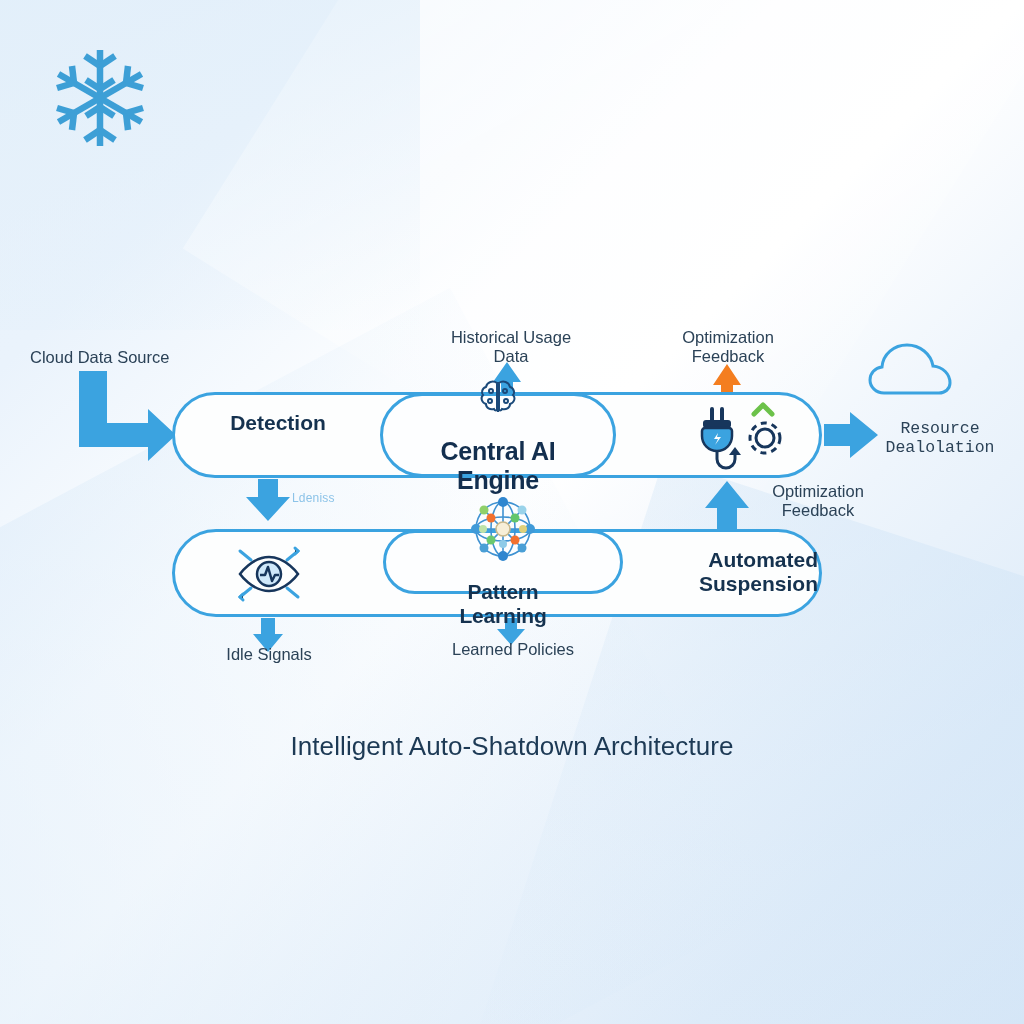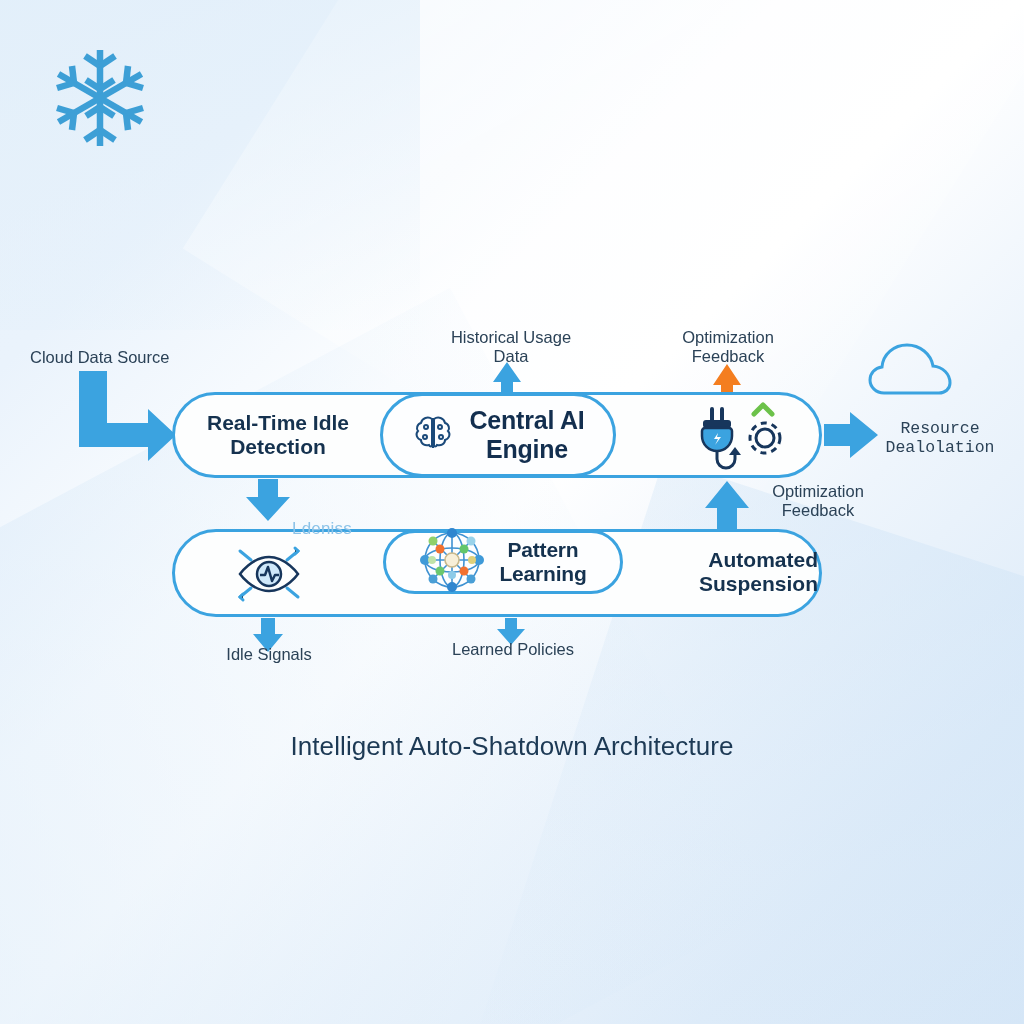--- a/index.html
+++ b/index.html
@@ -72,20 +72,21 @@
   
   .pill-inner {
     position: absolute;
     border: 3px solid #3ba3e0;
     border-radius: 999px;
     background: #fdfeff;
     display: flex;
     align-items: center;
     justify-content: center;
     gap: 14px;
+    flex-direction: column;
   }
   #pill-central  { left: 380px; top: 393px; width: 236px; height: 84px; }
   #pill-pattern  { left: 383px; top: 530px; width: 240px; height: 64px; }
 
   .node-label {
     color: #15324f;
     font-weight: bold;
     font-size: 21px;
     line-height: 1.16;
     text-align: center;
@@ -123,23 +124,22 @@
   #lbl-opt-top     { left: 646px; top: 328px; width: 164px; }
   #lbl-opt-bottom  { left: 742px; top: 482px; width: 152px; text-align: center;}
   #lbl-resource    { left: 866px; top: 419px; width: 148px; text-align: center; font-family: Liberation Mono, monospace;}
   #lbl-idle-sig    { left: 196px; top: 645px; width: 146px; }
   #lbl-learned     { left: 430px; top: 640px; width: 166px; }
 
   #lbl-ldeniss {
     position: absolute;
     left: 292px; top: 491px;
     color: #8cc3e8;
-    font-size: 17px;
+    font-size: 12px;
     letter-spacing: 0.2px;
-    margin-top: 28px;
   }
 
   
   #arrows {
     position: absolute; left: 0; top: 0;
     width: 1024px; height: 1024px;
     pointer-events: none;
   }
 
   
@@ -228,21 +228,20 @@
 
     <g fill="none" stroke="#3ba3e0" stroke-width="3">
       <path d="M884,393 c-8,0 -14,-6 -14,-13 0,-7 5,-12 12,-13 1,-13 12,-22 25,-22
                13,0 24,9 26,21 10,1 17,8 17,17 0,6 -5,10 -11,10 Z"></path>
     </g>
   </svg>
 
   <div class="pill-row" id="row-top"></div>
 
   <div class="row-label" id="label-rtid">
-    <div>Real-Time Idle</div>
     <div>Detection</div>
   </div>
 
   <div class="pill-inner" id="pill-central">
     <span class="node-icon">
       <svg width="44" height="44" viewBox="0 0 44 44" fill="none" stroke="#1b4a7a" stroke-width="2">
         <path d="M21 8 c-4,-3 -10,-1 -11,4 -4,1 -5,6 -3,8 -3,3 -1,8 3,9 0,4 4,6 8,5 1,2 3,2 3,0 Z"></path>
         <path d="M23 8 c4,-3 10,-1 11,4 4,1 5,6 3,8 3,3 1,8 -3,9 0,4 -4,6 -8,5 -1,2 -3,2 -3,0 Z"></path>
         <circle cx="15" cy="16" r="2"></circle>
           <circle cx="29" cy="16" r="2"></circle>

